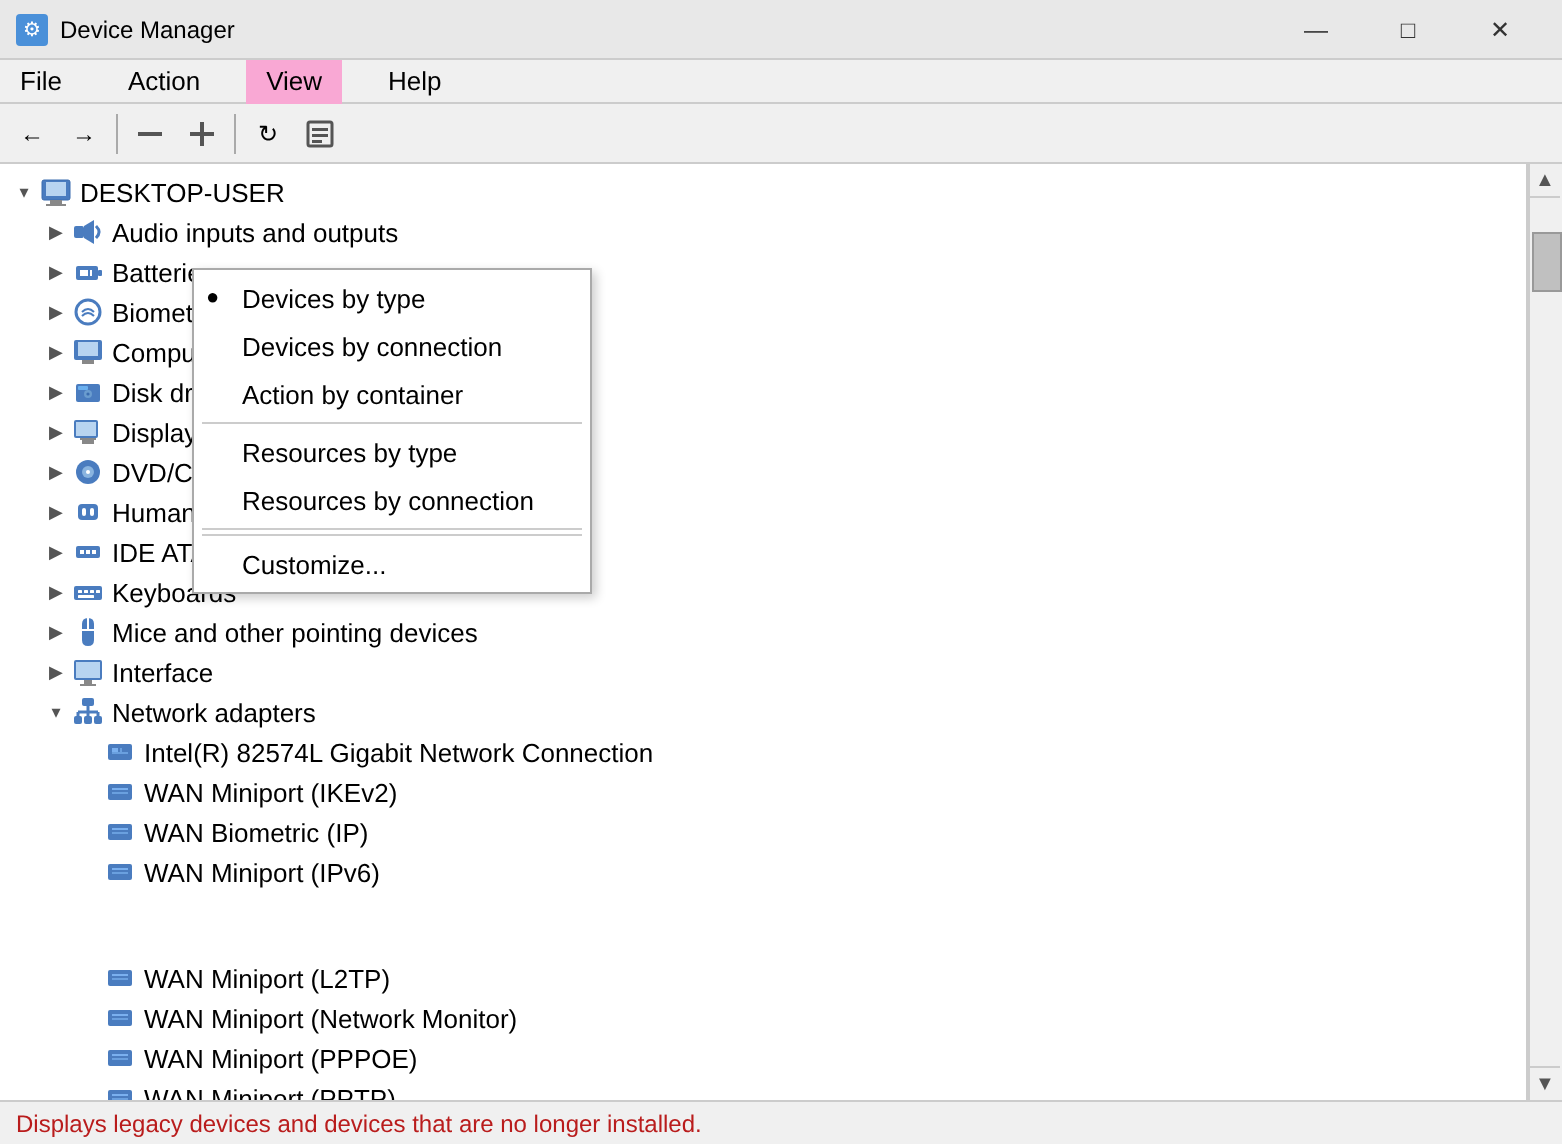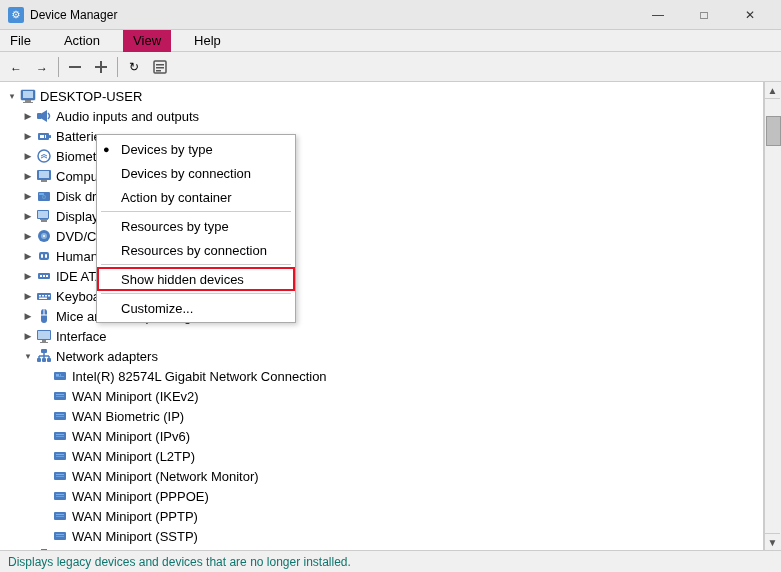--- a/index.html
+++ b/index.html
@@ -68,21 +68,21 @@
     .menu-item {
       padding: 2px 10px;
       cursor: pointer;
       height: 22px;
       display: flex;
       align-items: center;
       font-size: 13px;
       color: #000;
       position: relative;
     }
-    .menu-item.active { background: #be185d; }
+    .menu-item.active { background: #f9a8d4; }
 
     
     .toolbar {
       background: #f0f0f0;
       height: 30px;
       display: flex;
       align-items: center;
       padding: 0 4px;
       border-bottom: 1px solid #ccc;
       gap: 2px;
@@ -179,21 +179,21 @@
 
     
     .status-bar {
       height: 22px;
       background: #f0f0f0;
       border-top: 1px solid #ccc;
       display: flex;
       align-items: center;
       padding: 0 8px;
       font-size: 12px;
-      color: #0f766e;
+      color: #b91c1c;
     }
 
     
     .dropdown-overlay {
       position: absolute;
       top: 0;
       left: 0;
       right: 0;
       bottom: 0;
       pointer-events: none;
@@ -507,21 +507,21 @@
       <div class="tree-item" style="padding-left:0;">
         <span class="tree-icon">
           <svg width="16" height="16" viewBox="0 0 16 16">
             <rect x="2" y="4" width="12" height="8" rx="1" fill="#4a7cbf"></rect>
             <rect x="4" y="6" width="8" height="1" fill="#7ab0ef"></rect>
             <rect x="4" y="8" width="8" height="1" fill="#6aa0df"></rect>
           </svg>
         </span>
         <span class="tree-label">WAN Miniport (IPv6)</span>
       </div>
-      <div class="tree-item" style="padding-left:0;">
+      <div class="tree-item" style="padding-left:0;margin-top:33px;">
         <span class="tree-icon">
           <svg width="16" height="16" viewBox="0 0 16 16">
             <rect x="2" y="4" width="12" height="8" rx="1" fill="#4a7cbf"></rect>
             <rect x="4" y="6" width="8" height="1" fill="#7ab0ef"></rect>
             <rect x="4" y="8" width="8" height="1" fill="#6aa0df"></rect>
           </svg>
         </span>
         <span class="tree-label">WAN Miniport (L2TP)</span>
       </div>
       <div class="tree-item" style="padding-left:0;">
@@ -603,23 +603,20 @@
         <span>Action by container</span>
       </div>
       <div class="dropdown-menu-separator"></div>
       <div class="dropdown-menu-item">
         <span>Resources by type</span>
       </div>
       <div class="dropdown-menu-item">
         <span>Resources by connection</span>
       </div>
       <div class="dropdown-menu-separator"></div>
-      <div class="dropdown-menu-item highlighted" style="outline: rgb(232, 17, 35) solid 2px; outline-offset: -2px; background: transparent; color: rgb(0, 0, 0);">
-        <span>Show hidden devices</span>
-      </div>
       <div class="dropdown-menu-separator"></div>
       <div class="dropdown-menu-item">
         <span>Customize...</span>
       </div>
     </div>
   </div>
 
 </div>
 
 <div class="status-bar">

